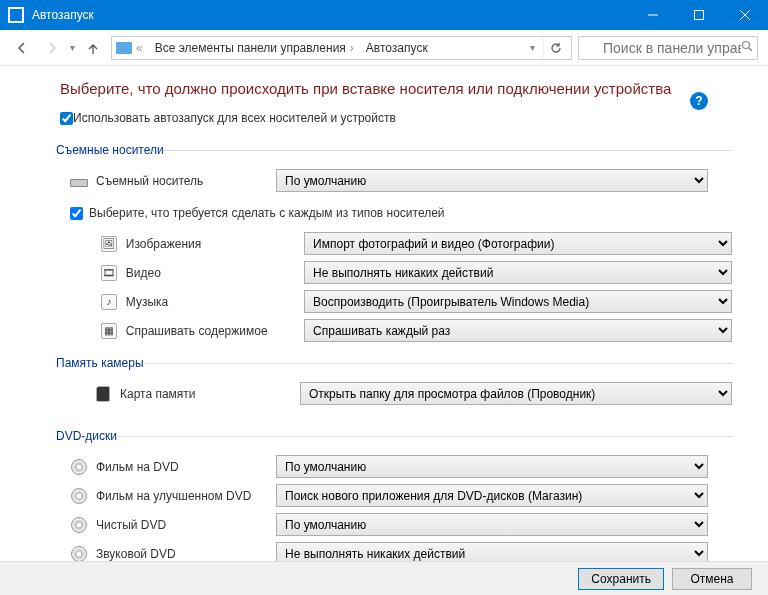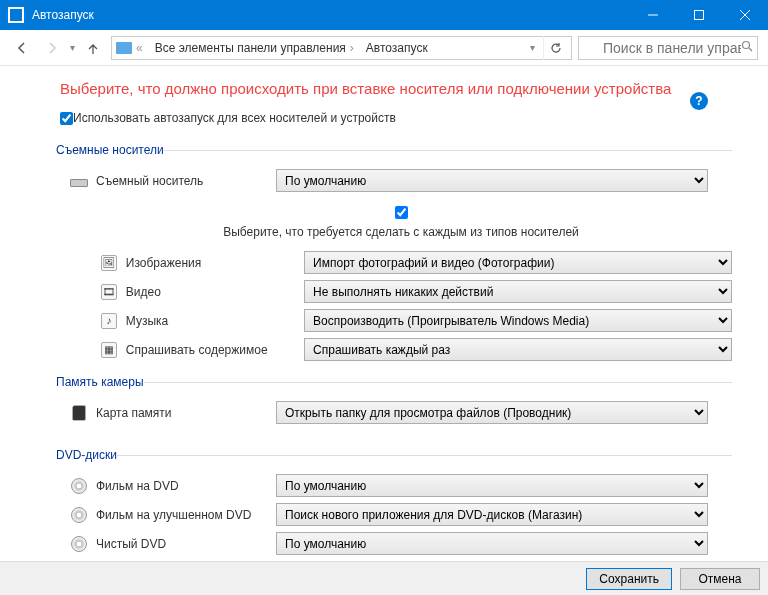--- a/index.html
+++ b/index.html
@@ -23,45 +23,45 @@
 .addr .sep { color: #999; font-size: 12px; }
 .addr .crumb { color: #333; padding-left: 8px; }
 .addr .spacer { flex: 1; }
 .refresh { width: 24px; height: 24px; display: flex; align-items: center; justify-content: center; border-left: 1px solid #eee; margin-left: 4px; }
 .searchbox { width: 180px; border: 1px solid #ccc; height: 24px; display: flex; align-items: center; padding: 0 4px; color: #888; }
 .searchbox input { border: none; outline: none; width: 100%; font-size: 14px; color: #15803d; background: transparent; margin-left: 20px; }
 .searchbox .s-icon { color: #555; }
 
 
 .content { position: absolute; top: 66px; bottom: 34px; left: 0; right: 0; overflow-y: auto; padding: 14px 36px 10px 60px; font-size: 12px; color: #333; }
-.heading { color: #ef4444; font-size: 15px; margin-bottom: 14px; font-weight: 400; }
+.heading { color: #7f1d1d; font-size: 15px; margin-bottom: 14px; font-weight: 400; }
 .help { position: absolute; right: 24px; top: 12px; width: 18px; height: 18px; border-radius: 50%; background: #0078d7; color: #fff; font-size: 12px; font-weight: bold; display: flex; align-items: center; justify-content: center; }
 
 .chk-row { display: flex; align-items: center; margin-bottom: 18px; }
 .chk-row input[type=checkbox] { width: 13px; height: 13px; accent-color: #0078d7; }
 
 .group-title { color: #003399; font-size: 12px; margin: 6px 0 10px -4px; display: flex; align-items: center; }
 .group-title .rule { flex: 1; height: 1px; background: #ddd; }
 
 .row { display: flex; align-items: center; margin: 2px 0; padding: 2px 0; }
 .row .icon { width: 18px; height: 18px; margin-right: 8px; display: flex; align-items: center; justify-content: center; font-size: 12px; }
 .row .label { width: 180px; }
 select.combo { width: 432px; height: 23px; font-size: 12px; border: 1px solid #adadad; background: linear-gradient(#f5f5f5,#e5e5e5); padding: 0 4px; }
 
 .indent { margin-left: 40px; }
-.chk-inline { display: flex; align-items: center; gap: 6px; margin: 12px 0 10px 0; flex-direction: column; }
+.chk-inline { display: flex; align-items: center; gap: 6px; margin: 12px 0 10px 0; }
 
 
 .ico { width: 16px; height: 16px; display: inline-flex; align-items: center; justify-content: center; border: 1px solid #aaa; border-radius: 2px; font-size: 10px; background: #f7f7f7; }
 .ico.drive { width: 20px; height: 8px; background: #ccc; border: 1px solid #888; border-radius: 1px; position: relative; top: 2px; }
 .ico.sd { width: 14px; height: 16px; background: #333; clip-path: polygon(0 20%, 20% 0, 100% 0, 100% 100%, 0 100%); }
 .ico.disc { width: 16px; height: 16px; border-radius: 50%; background: radial-gradient(circle,#fff 25%,#bbb 26%,#eee 60%, #ccc 100%); border: 1px solid #999; }
 
 
-.footer { position: absolute; bottom: 0; left: 0; right: 0; height: 34px; background: #f0f0f0; border-top: 1px solid #ddd; display: flex; align-items: center; justify-content: flex-end; gap: 8px; padding: 0 8px; }
+.footer { position: absolute; bottom: 0; left: 0; right: 0; height: 34px; background: #f0f0f0; border-top: 1px solid #ddd; display: flex; align-items: center; justify-content: flex-end; gap: 8px; padding: 0 16px; }
 .btn { min-width: 80px; height: 22px; font-size: 12px; border: 1px solid #adadad; background: #e1e1e1; display: flex; align-items: center; justify-content: center; padding: 0 12px; }
 .btn.primary { border: 1px solid #0078d7; }
 
 
 .content::-webkit-scrollbar { width: 16px; }
 .content::-webkit-scrollbar-track { background: #f0f0f0; }
 .content::-webkit-scrollbar-thumb { background: #c0c0c0; }
 
 
 .content-wrap { position: relative; height: 100%; }
@@ -191,21 +191,21 @@
           </span>
       <span class="label">Спрашивать содержимое</span>
       <select class="combo"><option>Спрашивать каждый раз</option></select>
     </div>
   </div>
 
   <div class="group-title" style="margin-top:12px;">
     <span>Память камеры</span>
         <span class="rule"></span>
   </div>
-  <div class="row" style="margin-left:10px;">
+  <div class="row" style="margin-left:10px;justify-content:flex-end;">
     <span class="icon">
           <span class="ico sd"></span>
         </span>
     <span class="label">Карта памяти</span>
     <select class="combo"><option>Открыть папку для просмотра файлов (Проводник)</option></select>
   </div>
 
   <div class="group-title" style="margin-top:22px;">
     <span>DVD-диски</span>
         <span class="rule"></span>

